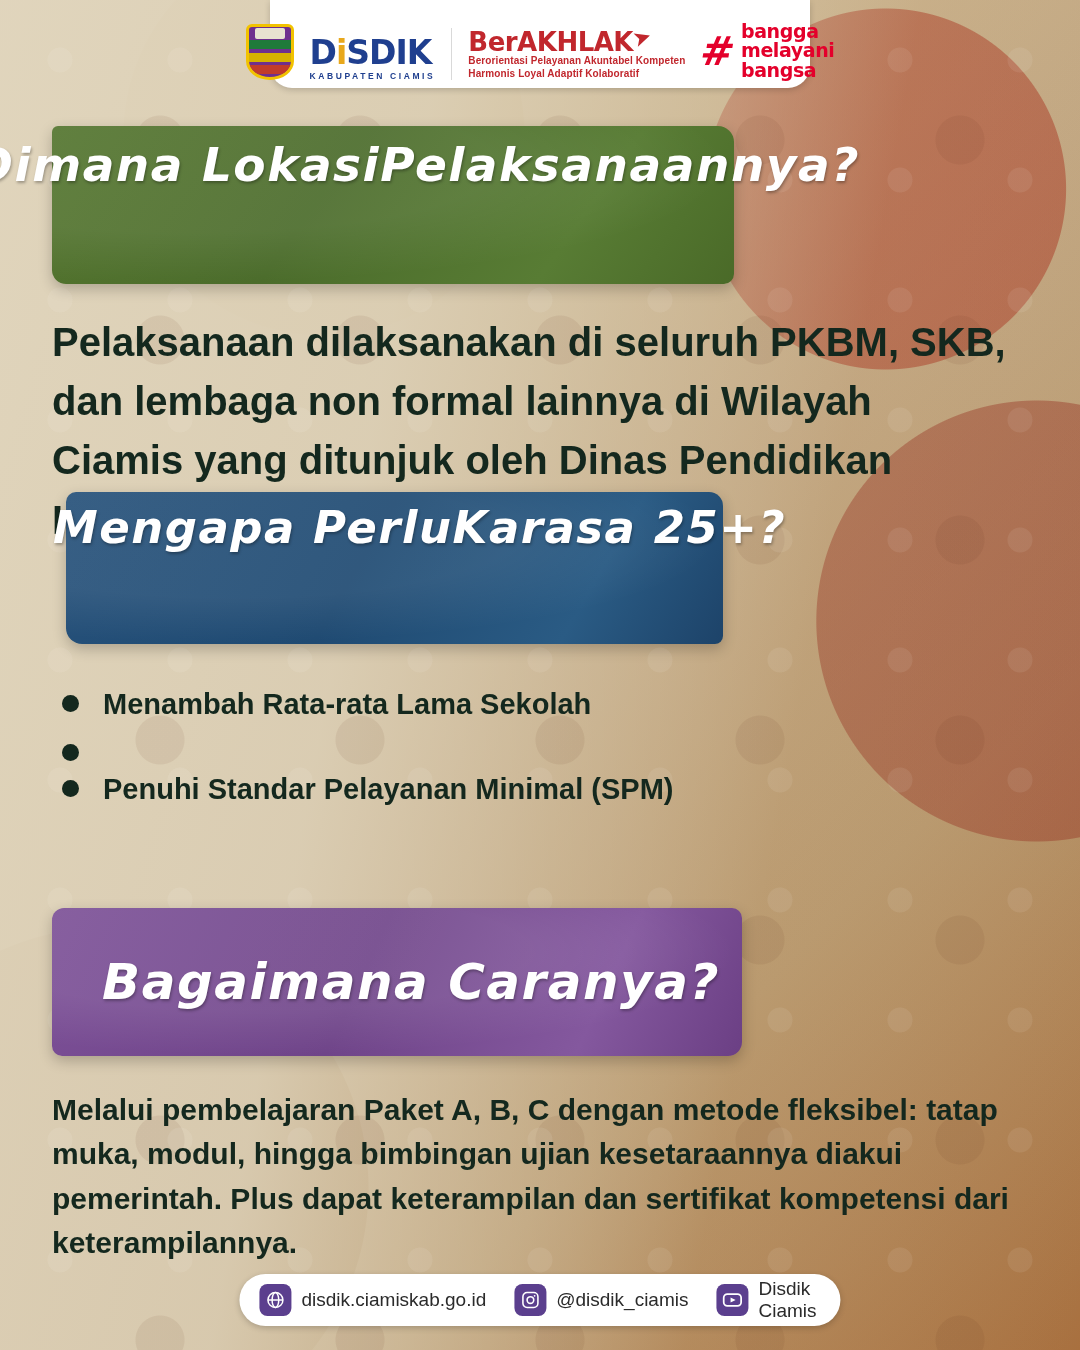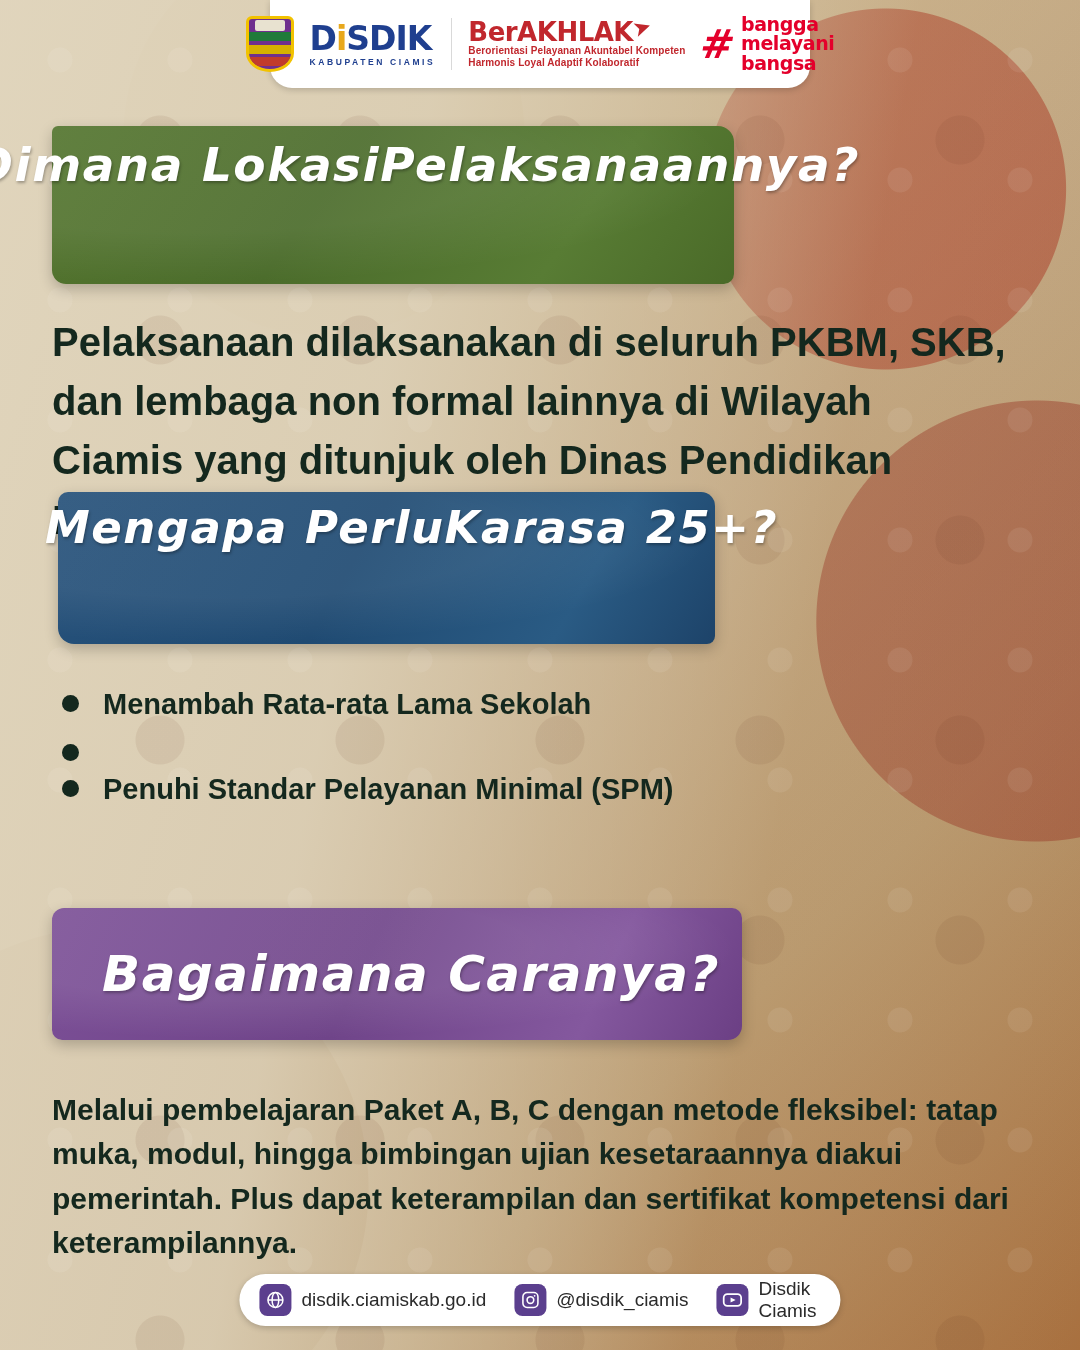--- a/index.html
+++ b/index.html
@@ -55,25 +55,25 @@
   .logo-bar {
     position: absolute;
     top: 0;
     left: 50%;
     transform: translateX(-50%);
     width: 540px;
     height: 88px;
     background: #ffffff;
     border-radius: 0 0 22px 22px;
     display: flex;
-    align-items: center;
+    align-items: flex-end;
     justify-content: center;
     gap: 16px;
     box-shadow: 0 2px 6px rgba(0,0,0,0.18);
-    padding: 0 18px;
+    padding: 8px 18px;
   }
 
   .crest {
     width: 48px;
     height: 56px;
     position: relative;
     flex: none;
   }
   .crest .shield {
     position: absolute;
@@ -200,37 +200,37 @@
     height: 158px;
     background:
       radial-gradient(ellipse at 20% 25%, rgba(255,255,255,0.08) 0 40%, rgba(255,255,255,0) 70%),
       linear-gradient(125deg, #54752f 0%, #4b6c2b 40%, #587c34 75%, #4a6a28 100%);
     border-radius: 6px 16px 10px 14px;
     padding: 8px 0 8px 48px;
   }
   #banner-lokasi .line { font-size: 47px; line-height: 1.32; }
 
   #banner-mengapa {
-    left: 58px;
+    left: 66px;
     top: 492px;
     width: 657px;
     height: 152px;
     background:
       radial-gradient(ellipse at 25% 30%, rgba(255,255,255,0.08) 0 40%, rgba(255,255,255,0) 70%),
       linear-gradient(120deg, #26517a 0%, #1f4a72 45%, #2a5b84 78%, #1d4369 100%);
     border-radius: 10px 14px 8px 16px;
     padding: 6px 0 6px 50px;
   }
   #banner-mengapa .line { font-size: 45px; line-height: 1.32; }
 
   #banner-bagaimana {
     left: 52px;
     top: 908px;
     width: 690px;
-    height: 132px;
+    height: 148px;
     background:
       radial-gradient(ellipse at 30% 30%, rgba(255,255,255,0.09) 0 40%, rgba(255,255,255,0) 70%),
       linear-gradient(115deg, #7b4f96 0%, #6f4489 45%, #84589e 78%, #6b3f84 100%);
     border-radius: 12px 10px 14px 10px;
     display: flex;
     align-items: center;
     padding-left: 28px;
     text-align: right;
   }
   #banner-bagaimana .line { font-size: 50px; line-height: 1.1; }

